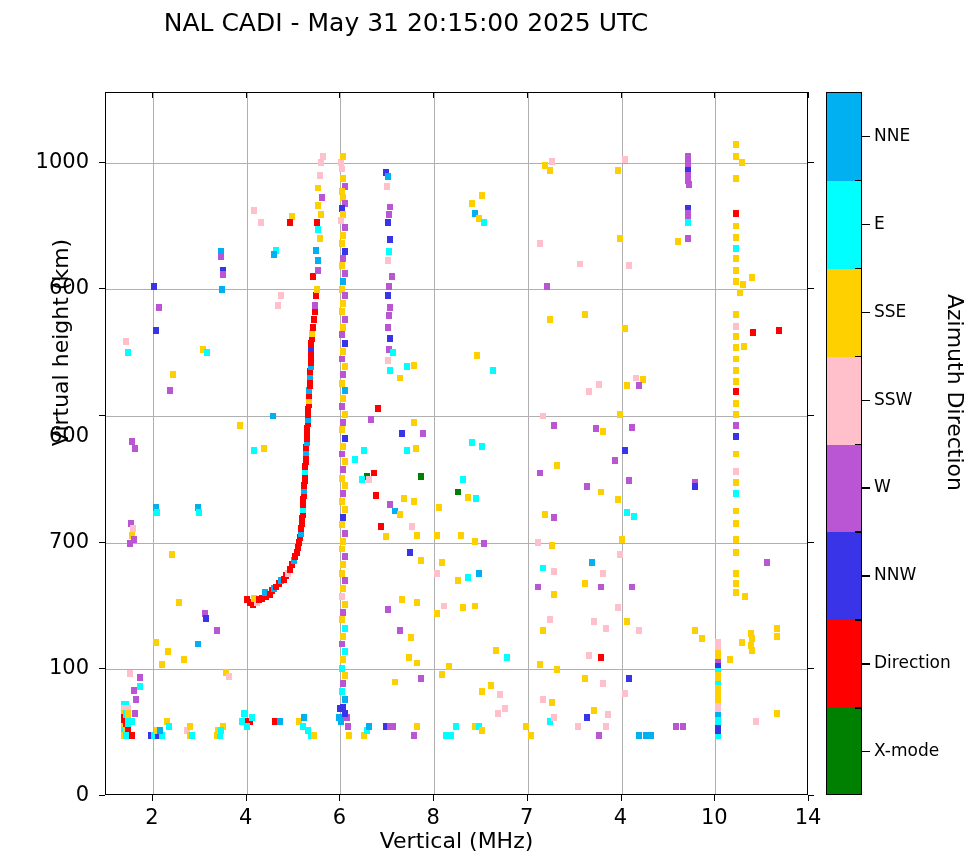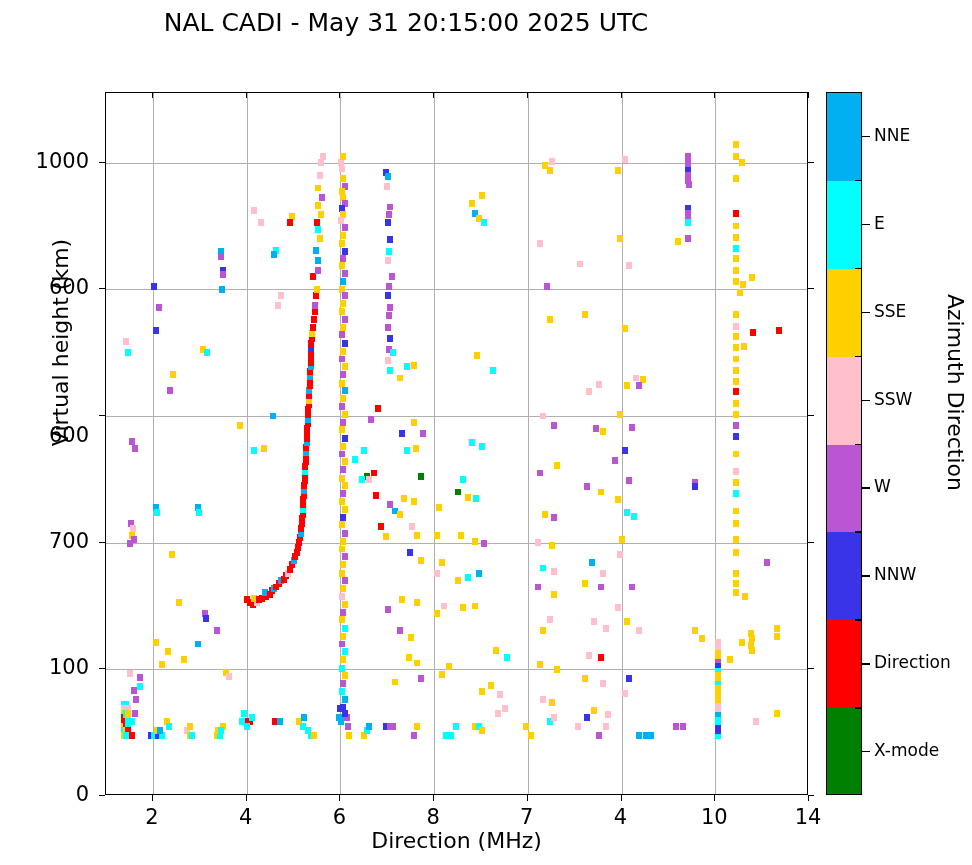--- a/index.html
+++ b/index.html
@@ -677,21 +677,21 @@
       <div style="position: absolute; left: 808px; top: 415px; width: 6px; height: 1px; background: rgb(0, 0, 0);"></div>
       <div class="ylab" style="left: 9px; top: 423px;">600</div>
       <div style="position: absolute; left: 99px; top: 288.333px; width: 6px; height: 1px; background: rgb(0, 0, 0);"></div>
       <div style="position: absolute; left: 808px; top: 288.333px; width: 6px; height: 1px; background: rgb(0, 0, 0);"></div>
       <div class="ylab" style="left: 9px; top: 275.333px;">600</div>
       <div style="position: absolute; left: 99px; top: 161.667px; width: 6px; height: 1px; background: rgb(0, 0, 0);"></div>
       <div style="position: absolute; left: 808px; top: 161.667px; width: 6px; height: 1px; background: rgb(0, 0, 0);"></div>
       <div class="ylab" style="left: 9px; top: 148.667px;">1000</div>
     </div>
 
-  <div id="xtitle">Direction (MHz)</div>
+  <div id="xtitle">Vertical (MHz)</div>
   <div id="ytitle">Virtual height (km)</div>
 
   <div id="cbar">
       <div class="cseg" style="height: 87.875px; background: rgb(0, 176, 240);"></div>
       <div class="cseg" style="height: 87.875px; background: rgb(0, 255, 255);"></div>
       <div class="cseg" style="height: 87.875px; background: rgb(255, 208, 0);"></div>
       <div class="cseg" style="height: 87.875px; background: rgb(255, 192, 203);"></div>
       <div class="cseg" style="height: 87.875px; background: rgb(186, 85, 211);"></div>
       <div class="cseg" style="height: 87.875px; background: rgb(58, 52, 232);"></div>
       <div class="cseg" style="height: 87.875px; background: rgb(255, 0, 0);"></div>

